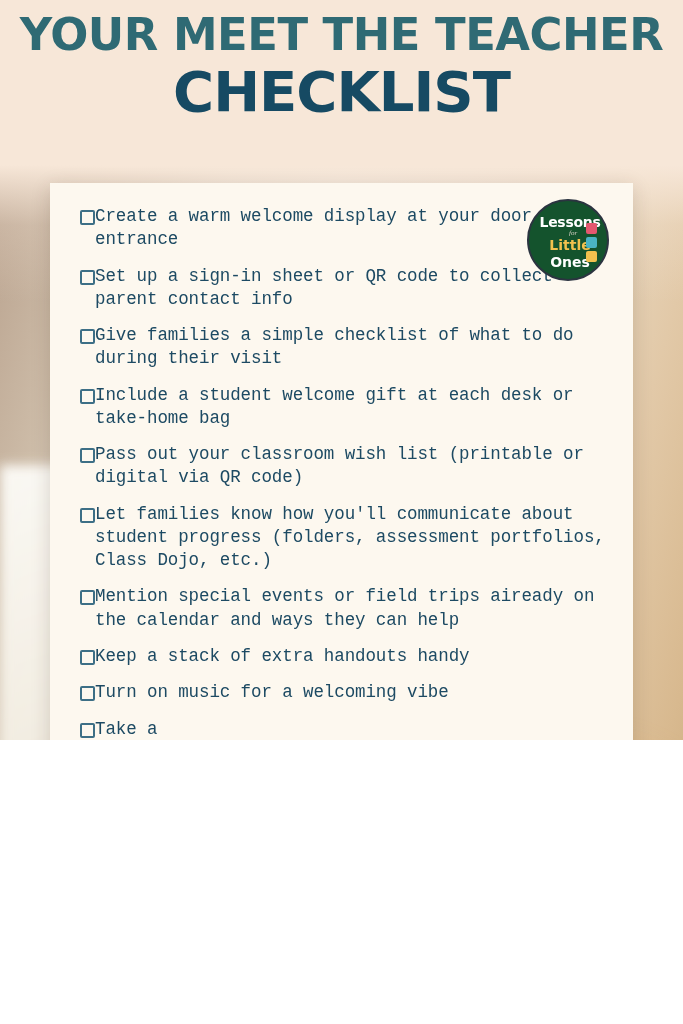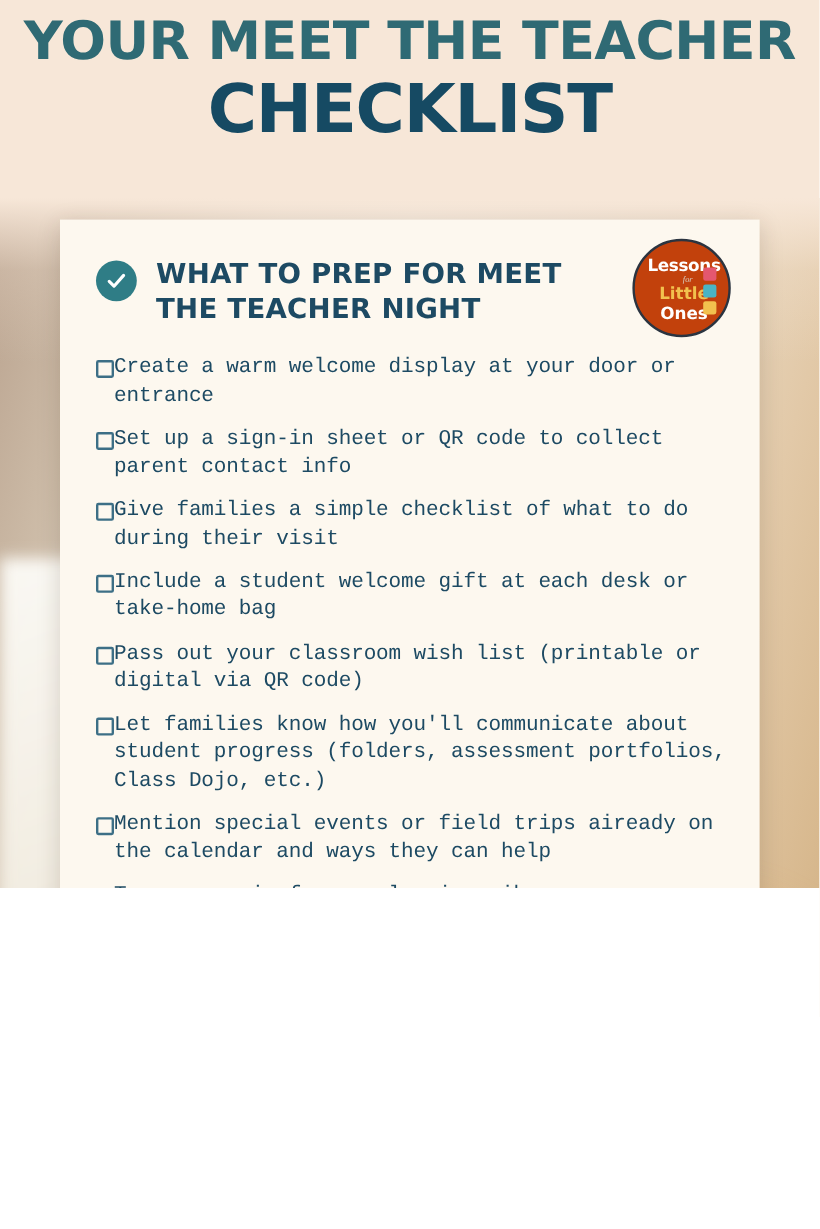--- a/index.html
+++ b/index.html
@@ -135,21 +135,21 @@
     letter-spacing: .2px;
     max-width: 360px;
   }
 
   
   .logo {
     position: absolute;
     right: 24px; top: 16px;
     width: 82px; height: 82px;
     border-radius: 50%;
-    background: #c2410c;
+    background: #14532d;
     border: 2px solid #2b3440;
     overflow: hidden;
   }
   .logo .l1, .logo .l2, .logo .l3 {
     position: absolute;
     left: 0; width: 82px;
     text-align: center;
     font-family: "DejaVu Sans", sans-serif;
     font-weight: 700;
     color: #ffffff;
@@ -252,28 +252,20 @@
     <div class="logo">
       <div class="l1">Lessons</div>
       <div class="for">for</div>
       <div class="l2">Little</div>
       <div class="l3">Ones</div>
       <div class="sq a"></div>
       <div class="sq b"></div>
       <div class="sq c"></div>
     </div>
 
-    <div class="card-head">
-      <div class="check-badge">
-        <svg width="20" height="20" viewBox="0 0 20 20" aria-hidden="true">
-          <path d="M4 10.5 L8 14.5 L16 5.5" fill="none" stroke="#ffffff" stroke-width="2.6" stroke-linecap="round" stroke-linejoin="round"></path>
-        </svg>
-      </div>
-      <div class="card-title">WHAT TO PREP FOR MEET THE TEACHER NIGHT</div>
-    </div>
 
     <div class="items">
       <div class="item">
         <div class="cbox"></div>
         <div class="itext">Create a warm welcome display at your door or entrance</div>
       </div>
       <div class="item">
         <div class="cbox"></div>
         <div class="itext">Set up a sign-in sheet or QR code to collect parent contact info</div>
       </div>
@@ -289,20 +281,24 @@
         <div class="cbox"></div>
         <div class="itext">Pass out your classroom wish list (printable or digital via QR code)</div>
       </div>
       <div class="item">
         <div class="cbox"></div>
         <div class="itext">Let families know how you'll communicate about student progress (folders, assessment portfolios, Class Dojo, etc.)</div>
       </div>
       <div class="item">
         <div class="cbox"></div>
         <div class="itext">Mention special events or field trips aiready on the calendar and ways they can help</div>
+      </div>
+      <div class="item">
+        <div class="cbox"></div>
+        <div class="itext">Keep a stack of extra handouts handy</div>
       </div>
       <div class="item">
         <div class="cbox"></div>
         <div class="itext">Turn on music for a welcoming vibe</div>
       </div>
       <div class="item">
         <div class="cbox"></div>
         <div class="itext">Take a</div>
       </div>
     </div>

